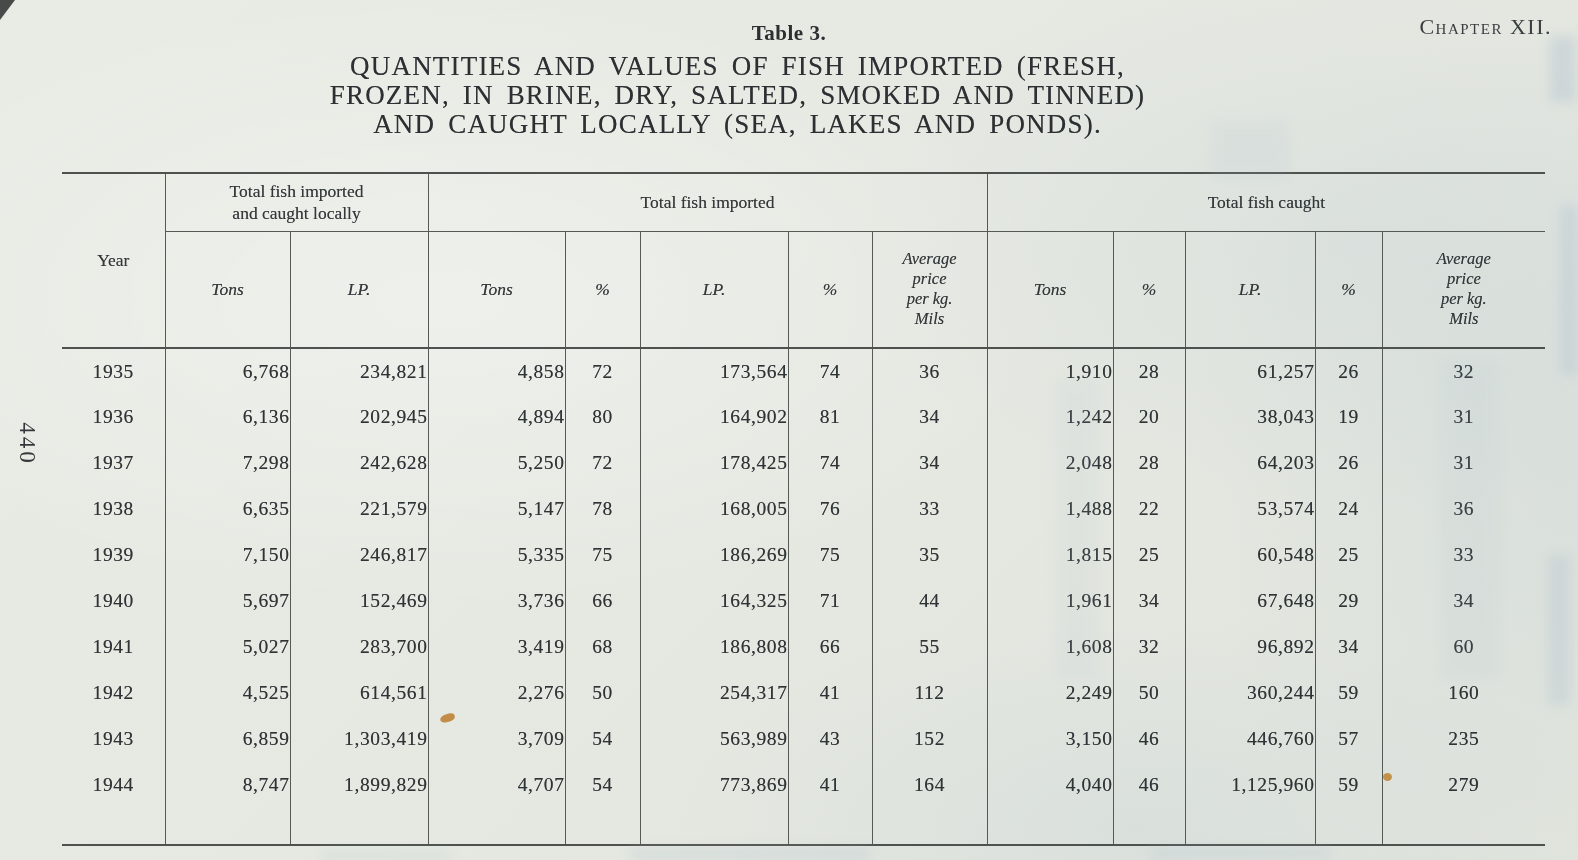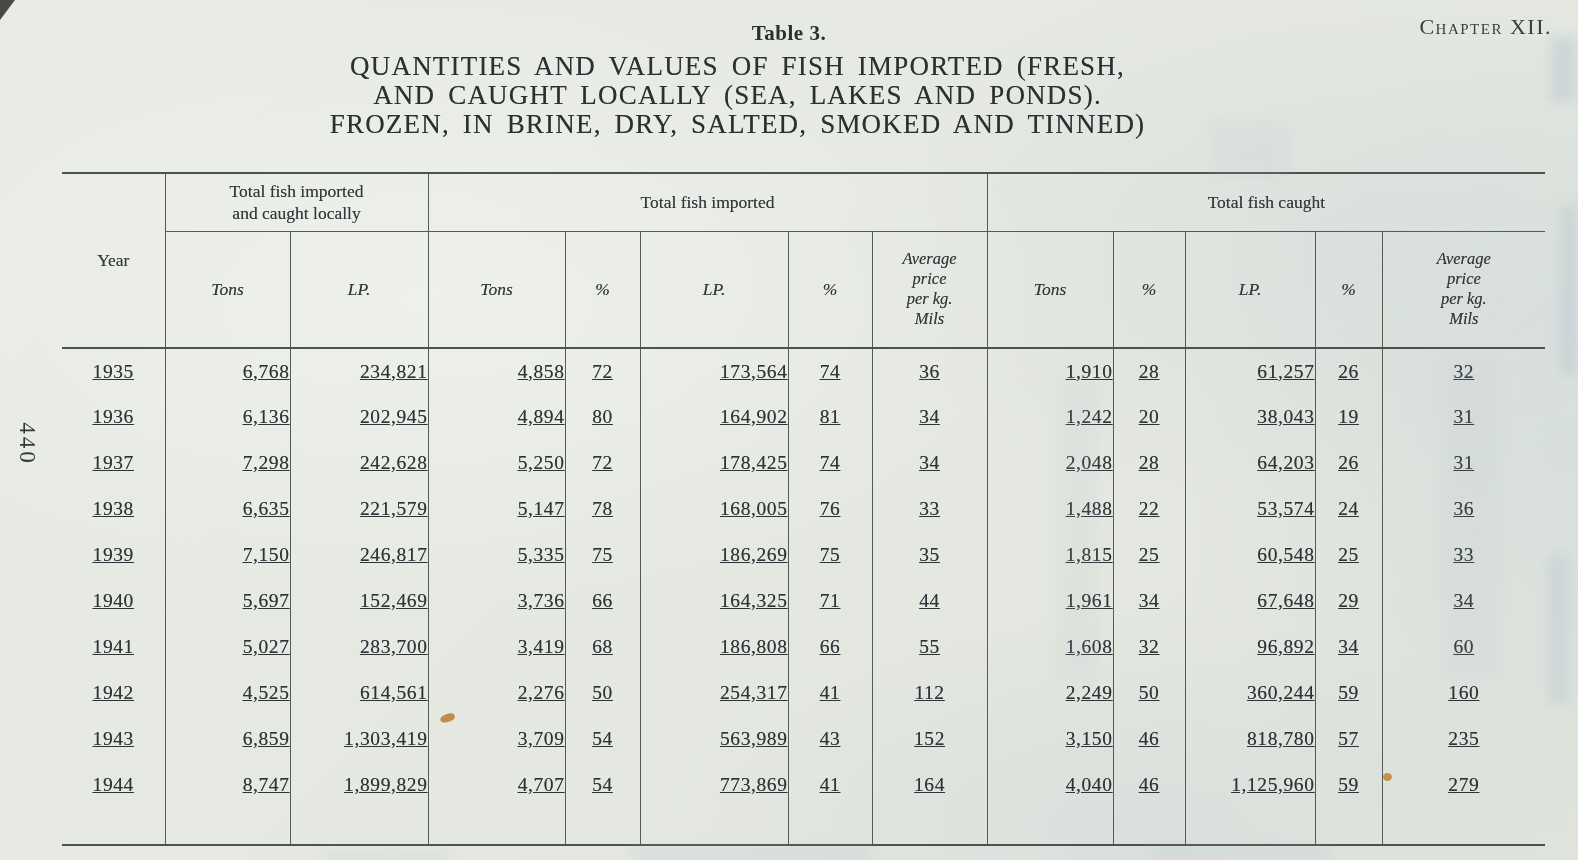--- a/index.html
+++ b/index.html
@@ -58,21 +58,21 @@
   .paper-table tr.r1 th:first-child{border-left:none;}
   
   .paper-table thead th{font-size:17.5px;vertical-align:middle;text-align:center;color:#33383b;}
   th.year-h{border-right:1px solid #565a54;border-bottom:2px solid #4e524e;font-size:18px;}
   tr.r1{height:58px;}
   tr.r1 th.group{border-bottom:1px solid #565a54;white-space:pre-line;line-height:22px;}
   tr.r2{height:117px;}
   tr.r2 th{border-bottom:2px solid #4e524e;font-style:italic;}
   tr.r2 th.c-avg{white-space:pre-line;font-size:16.5px;line-height:20px;}
   
-  .paper-table tbody tr{height:46px;text-decoration:underline;}
+  .paper-table tbody tr{height:46px;}
   .paper-table tbody tr.spacer{height:37px;}
   .paper-table tbody td{font-size:19.5px;letter-spacing:0.6px;vertical-align:middle;}
   .c-year{text-align:center;}
   .c-num{text-align:right;}
   .c-pct,.c-avg{text-align:center;}
   .pr22{padding-right:22px;}
   .pr18{padding-right:18px;}
   .pr14{padding-right:14px;}
   .pr26{padding-right:26px;}
   .pr12{padding-right:12px;}
@@ -97,22 +97,22 @@
 </style>
 </head>
 <body>
 
 <div class="scan">
 
   <div class="table-label">Table 3.</div>
   <div class="chapter">Chapter XII.</div>
   <div class="title-block">
     <div>QUANTITIES AND VALUES OF FISH IMPORTED (FRESH,</div>
+    <div>FROZEN, IN BRINE, DRY, SALTED, SMOKED AND TINNED)</div>
     <div>AND CAUGHT LOCALLY (SEA, LAKES AND PONDS).</div>
-    <div>FROZEN, IN BRINE, DRY, SALTED, SMOKED AND TINNED)</div>
   </div>
 
   <div class="page-num-wrap">
     <span class="page-num">440</span>
   </div>
 
   <div class="table-wrap">
     <table class="paper-table">
       <colgroup>
         <col style="width:103px">
@@ -283,21 +283,21 @@
             <td class="c-year">1943</td>
             <td class="c-num pr22">6,859</td>
             <td class="c-num pr22">1,303,419</td>
             <td class="c-num pr18">3,709</td>
             <td class="c-pct">54</td>
             <td class="c-num pr14">563,989</td>
             <td class="c-pct">43</td>
             <td class="c-avg">152</td>
             <td class="c-num pr26">3,150</td>
             <td class="c-pct">46</td>
-            <td class="c-num pr12">818,780</td>
+            <td class="c-num pr12">446,760</td>
             <td class="c-pct">57</td>
             <td class="c-avg">235</td>
           </tr>
           <tr>
             <td class="c-year">1944</td>
             <td class="c-num pr22">8,747</td>
             <td class="c-num pr22">1,899,829</td>
             <td class="c-num pr18">4,707</td>
             <td class="c-pct">54</td>
             <td class="c-num pr14">773,869</td>

